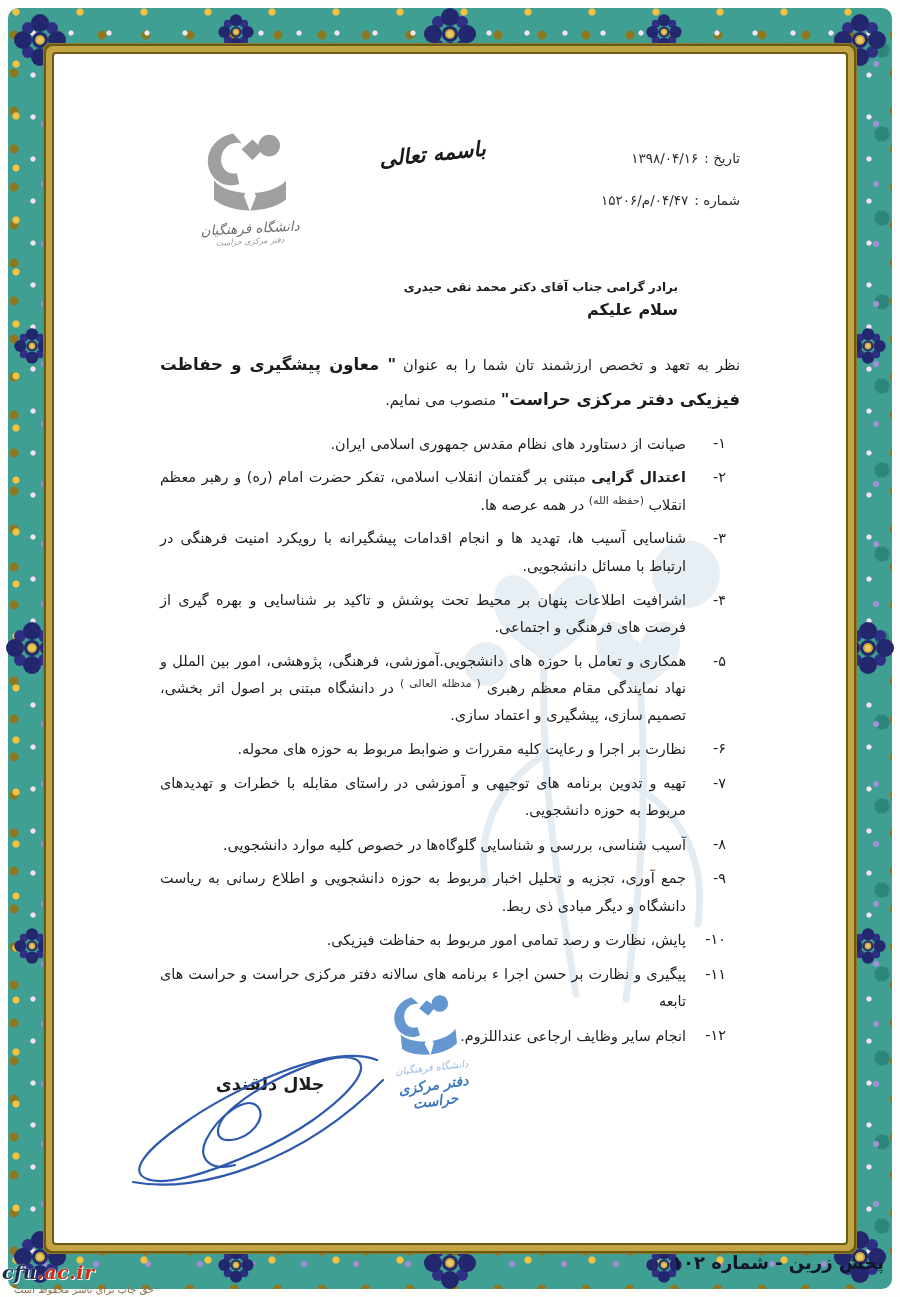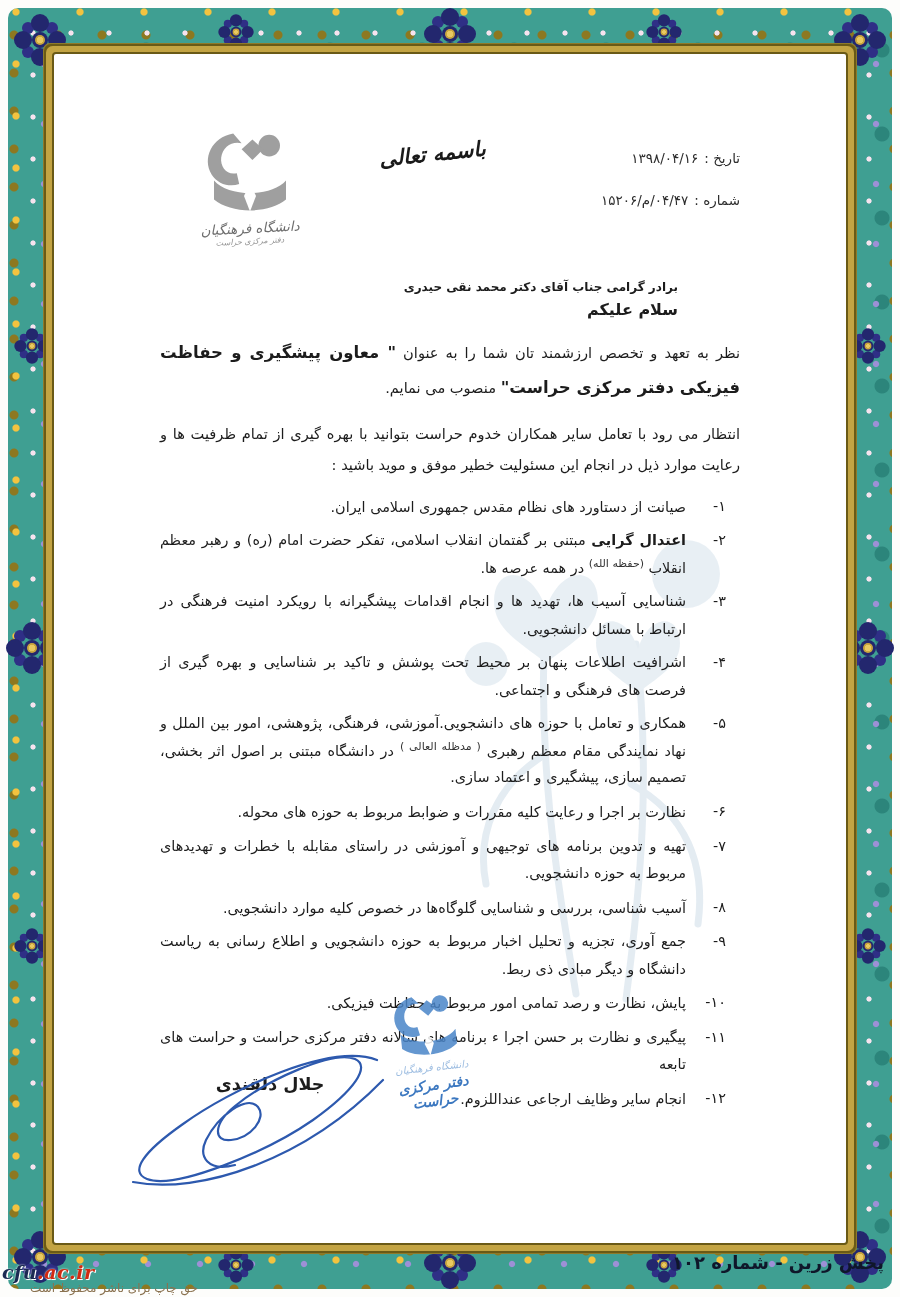--- a/index.html
+++ b/index.html
@@ -33,21 +33,21 @@
   .hdr{display:flex;flex-direction:row-reverse;align-items:flex-start;height:128px;}
   .hdr-left{width:215px;padding-top:16px;font-size:13.5px;color:#2c2c2c;}
   .hdr-row{display:flex;gap:6px;margin-bottom:26px;white-space:nowrap;}
   .num-ltr{direction:ltr;unicode-bidi:bidi-override;}
   .besm{flex:1;text-align:center;padding-top:8px;}
   .besm span{display:inline-block;font-size:21px;font-weight:bold;font-style:italic;transform:rotate(-6deg);color:#1a1a1a;}
   .logoblock{width:180px;text-align:center;margin-top:-4px;}
   .logoblock .ltitle{font-size:13.5px;font-style:italic;color:#6e6e6e;transform:rotate(-3deg);margin-top:2px;}
   .logoblock .lsub{font-size:8px;font-style:italic;color:#939393;transform:rotate(-3deg);margin-top:1px;}
   .addressee{font-size:12px;font-weight:bold;margin:18px 62px 4px 0;}
-  .salutation{font-size:16px;font-weight:bold;margin:6px 62px 16px 0;}
+  .salutation{font-size:16px;font-weight:bold;margin:6px 62px 28px 0;}
   .para{font-size:14.6px;line-height:2.15;text-align:justify;margin:0 0 12px 0;}
   .para .btitle{font-weight:bold;font-size:16.5px;}
   .duty-list{margin-top:8px;padding-right:14px;}
   .duty{display:flex;font-size:14.4px;line-height:1.85;margin-bottom:7px;text-align:justify;}
   .duty .dnum{width:40px;flex:0 0 40px;}
   .duty .dtxt{flex:1;}
   .duty .dbold{font-weight:bold;}
   .duty .dsup{font-size:11px;vertical-align:super;color:#333;}
   
   .sig{position:absolute;left:85px;top:1000px;width:440px;height:215px;direction:rtl;}
@@ -57,21 +57,21 @@
   .stamp .s1{font-size:10px;font-style:italic;color:#4a85c8;opacity:.55;margin-top:0;}
   .stamp .s2{font-size:14px;font-style:italic;font-weight:bold;color:#3c78c0;margin-top:4px;transform:rotate(-2deg);}
   .scribble{position:absolute;left:30px;top:32px;}
   
   .footer-right{position:absolute;right:16px;bottom:24px;font-size:18px;font-weight:bold;direction:rtl;color:#0f172a;}
   .footer-cfu{position:absolute;left:2px;bottom:14px;font-size:19px;font-weight:bold;font-style:italic;
     font-family:"DejaVu Serif",serif;letter-spacing:.5px;
     text-shadow:0 0 2px #ffffff,1px 1px 0 #ffffff;}
   .footer-cfu .c1{color:#1b2a52;text-align:right;}
   .footer-cfu .c2{color:#d22a11;}
-  .footer-tiny{position:absolute;left:30px;bottom:2px;font-size:12px;color:#8a7250;direction:rtl;text-align:right;}
+  .footer-tiny{position:absolute;left:14px;bottom:2px;font-size:10px;color:#8a7250;direction:rtl;text-align:right;}
 </style>
 </head>
 <body>
 
 <div class="page">
 
   <div class="band"></div>
   <div class="med" style="left:14px;top:14px"></div>
   <div class="med" style="right:14px;top:14px"></div>
   <div class="med" style="left:14px;bottom:14px"></div>
@@ -135,21 +135,20 @@
             <span class="num-ltr">۱۵۲۰۶/م/۰۴/۴۷</span>
           </div>
         </div>
       </div>
 
       <div class="addressee">برادر گرامی جناب آقای دکتر محمد نقی حیدری</div>
       <div class="salutation">سلام علیکم</div>
 
       <p class="para"><span>نظر به تعهد و تخصص ارزشمند تان شما را به عنوان </span><span class="btitle">" معاون پیشگیری و حفاظت فیزیکی دفتر مرکزی حراست"</span><span> منصوب می نمایم.</span></p>
 
-      <p class="para">انتظار می رود با تعامل سایر همکاران خدوم حراست بتوانید با بهره گیری از تمام ظرفیت ها و رعایت موارد ذیل در انجام این مسئولیت خطیر موفق و موید باشید :</p>
 
       <div class="duty-list">
         <div class="duty">
             <span class="dnum">۱-</span>
             <span class="dtxt"><span class="dbold"></span><span>صیانت از دستاورد های نظام مقدس جمهوری اسلامی ایران.</span><span class="dsup"></span><span></span></span>
           </div>
         <div class="duty">
             <span class="dnum">۲-</span>
             <span class="dtxt"><span class="dbold">اعتدال گرایی</span><span> مبتنی بر گفتمان انقلاب اسلامی، تفکر حضرت امام (ره) و رهبر معظم انقلاب </span><span class="dsup">(حفظه الله)</span><span> در همه عرصه ها.</span></span>
           </div>

